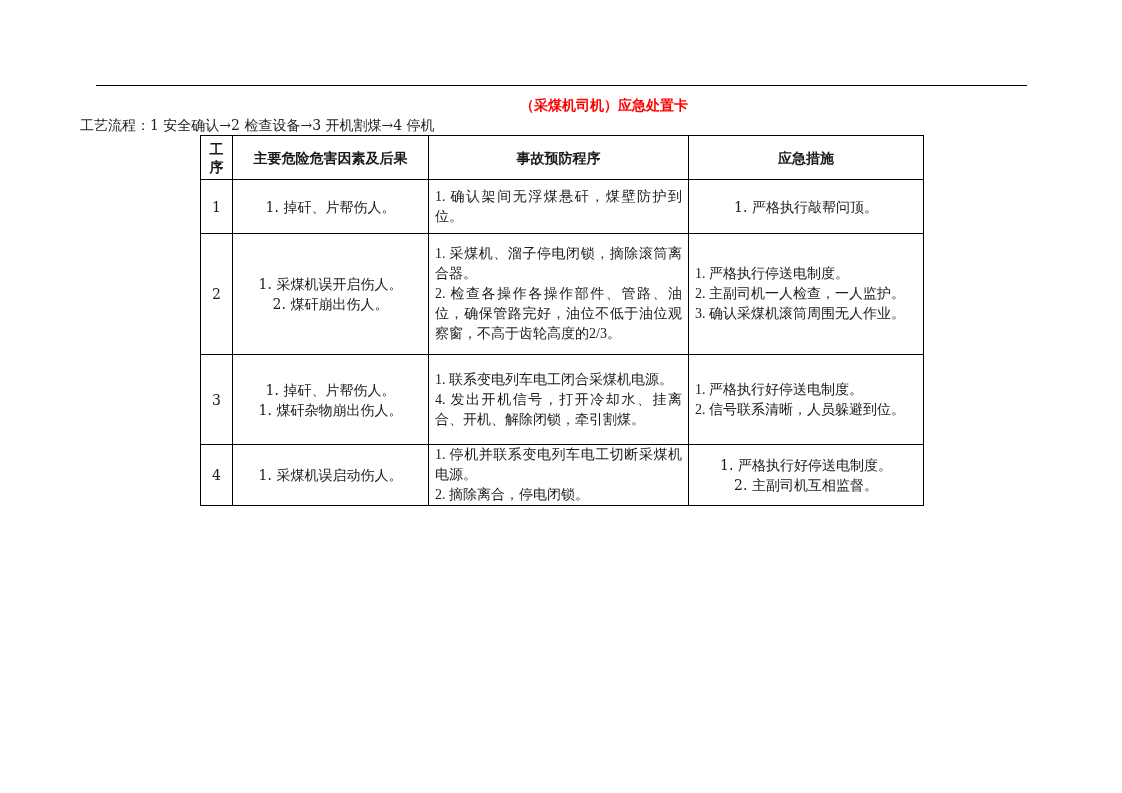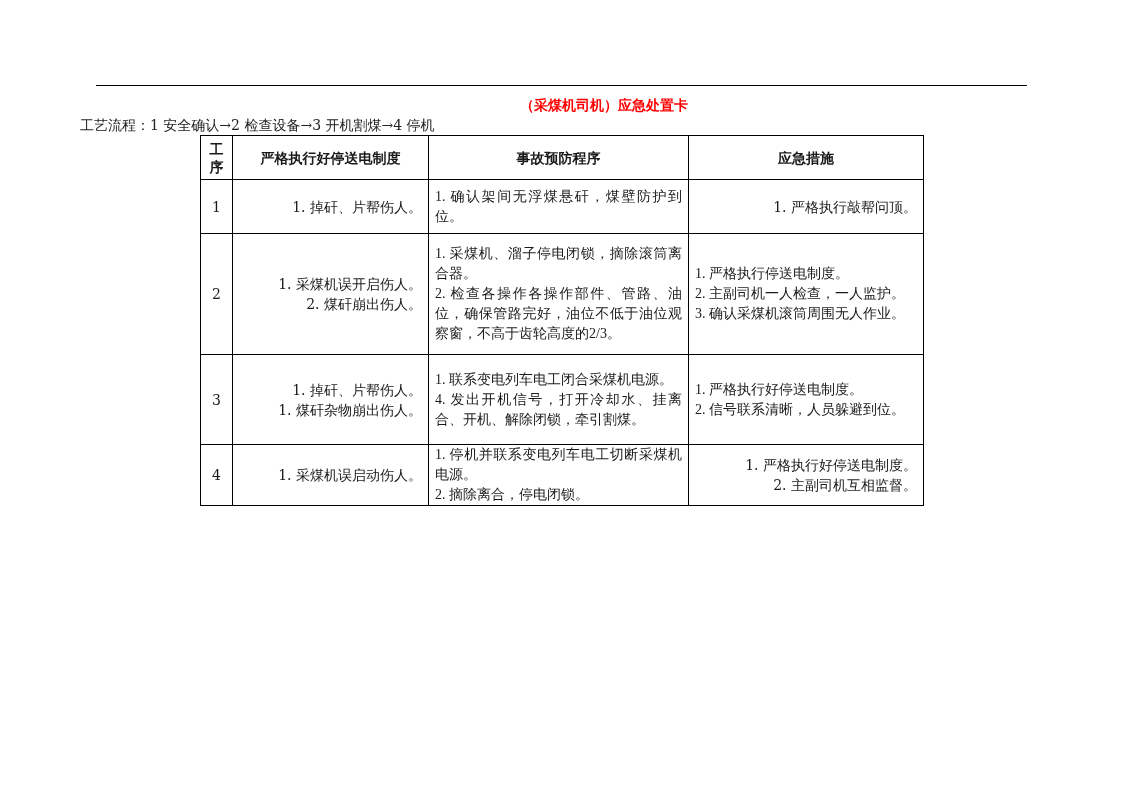--- a/index.html
+++ b/index.html
@@ -71,21 +71,21 @@
     }
     th.col-step {
       padding: 0;
       line-height: 18px;
     }
     td.step {
       text-align: center;
       padding: 0;
     }
     td.text {
-      text-align: right;
+      text-align: center;
     }
     td.justify {
       text-align: justify;
       text-align-last: left;
       font-family: Liberation Serif, serif;
     }
     .line {
       display: block;
     }
     tr.r1 td { height: 53px; }
@@ -108,21 +108,21 @@
     <col style="width:196px">
     <col style="width:260px">
     <col style="width:235px">
   </colgroup>
   <thead>
     <tr>
       <th class="col-step">
         <span class="line">工</span>
         <span class="line">序</span>
       </th>
-      <th>严格执行好停送电制度</th>
+      <th>主要危险危害因素及后果</th>
       <th>事故预防程序</th>
       <th>应急措施</th>
     </tr>
   </thead>
   <tbody>
     <tr class="r1">
       <td class="step">1</td>
       <td class="text">
         <span class="line">1. 掉矸、片帮伤人。</span>
       </td>

